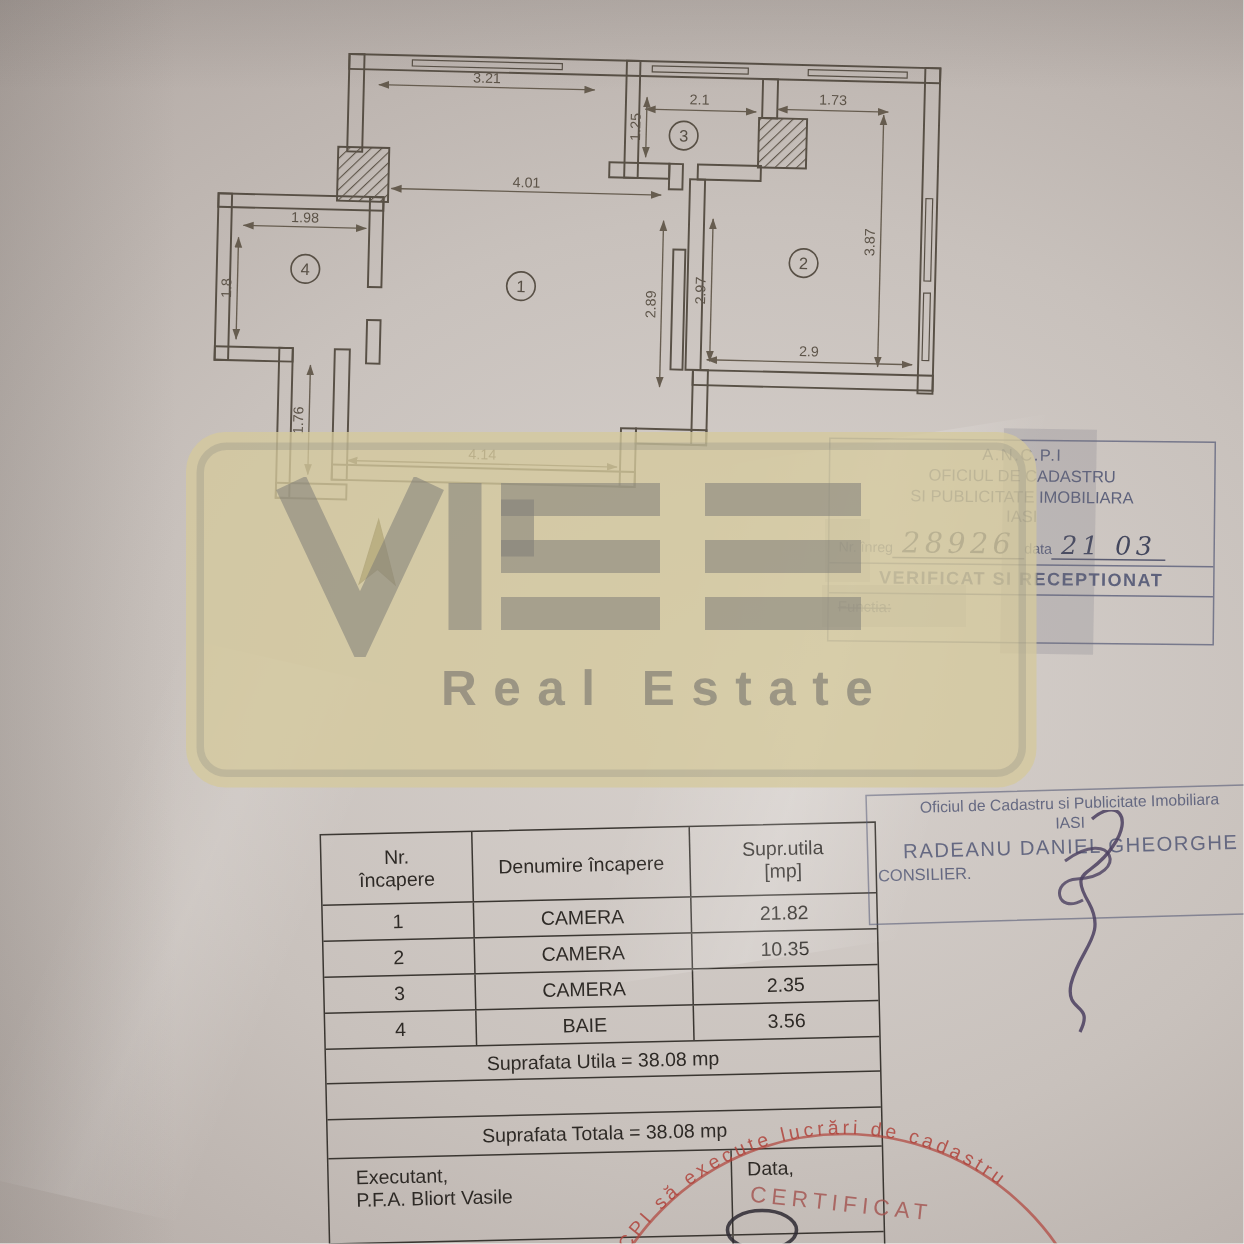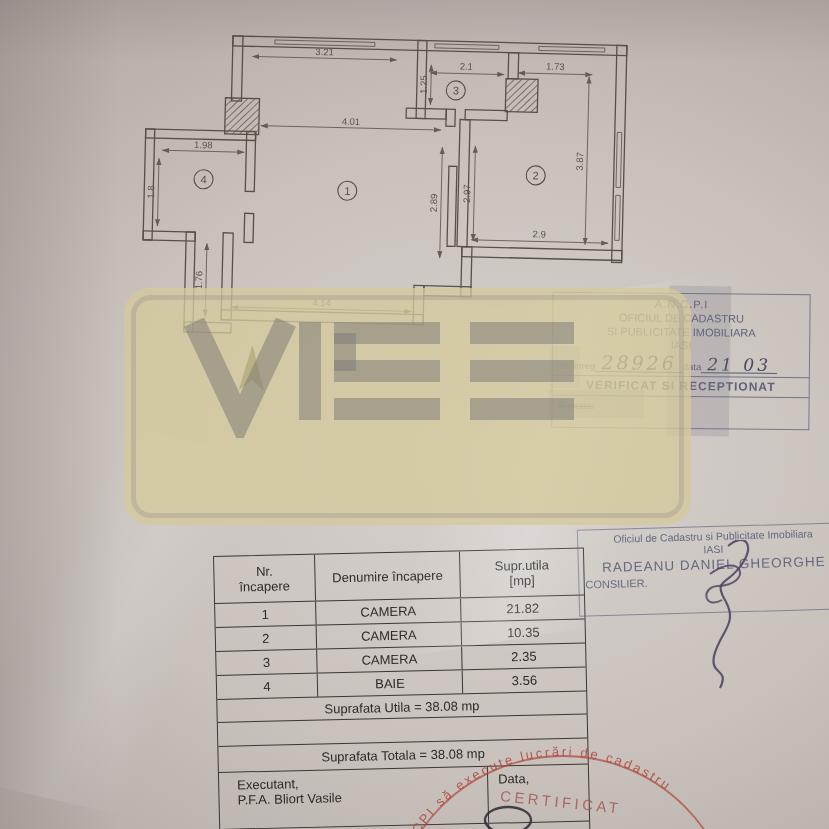--- a/index.html
+++ b/index.html
@@ -274,13 +274,14 @@
       <line x1="128" y1="4" x2="128" y2="102"></line>
       <line x1="152" y1="15" x2="258" y2="15"></line>
       <line x1="152" y1="53" x2="258" y2="53"></line>
       <line x1="152" y1="91" x2="258" y2="91"></line>
       <line x1="163" y1="15" x2="163" y2="53"></line>
       <line x1="288" y1="15" x2="392" y2="15"></line>
       <line x1="288" y1="53" x2="392" y2="53"></line>
       <line x1="288" y1="91" x2="392" y2="91"></line>
     </g>
   </svg>
+  <div class="wm-tagline">Real Estate</div>
 </div>
 
 </body></html>

